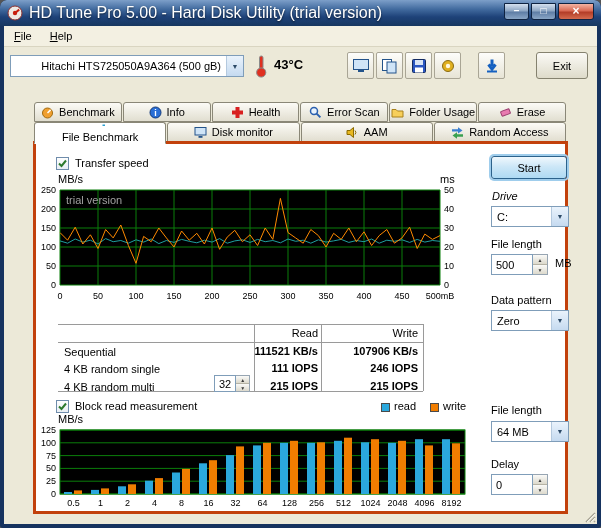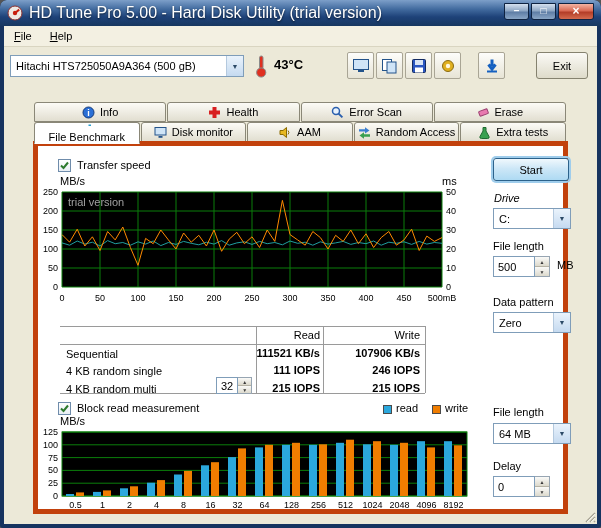--- a/index.html
+++ b/index.html
@@ -33,21 +33,21 @@
   .btn{border:1px solid #85826f;border-radius:3px;background:linear-gradient(#fbfaf6,#dedbca);
     display:flex;align-items:center;justify-content:center;cursor:default;}
   .temp{position:absolute;left:270px;top:9px;font-weight:bold;font-size:13px;}
   .tabs{position:absolute;display:flex;left:30px;width:533px;height:20px;}
   .tabs1{top:76px;}
   .tabs2{top:96px;}
   .tab{flex:1;display:flex;align-items:center;justify-content:center;gap:5px;margin-right:1px;
     border:1px solid #8a8777;border-radius:3px 3px 0 0;background:linear-gradient(#fcfbf6,#e1ded0);
     white-space:nowrap;cursor:default;}
   .tab.selected{background:#fff;border-bottom:1px solid #fff;height:22px;z-index:7;position:relative;flex-direction:column;}
-  .panel{position:absolute;left:29px;top:115px;width:535px;height:373px;background:#fff;border:5px solid #c2410c;z-index:5;}
+  .panel{position:absolute;left:29px;top:115px;width:535px;height:373px;background:#fff;border:3px solid #c2410c;z-index:5;}
   .abs{position:absolute;}
   .checkbox{position:absolute;width:13px;height:13px;background:linear-gradient(#fefefe,#e8eef4);
     border:1px solid #6f8cab;display:flex;align-items:center;justify-content:center;cursor:default;}
   .start{position:absolute;left:455px;top:12px;width:76px;height:23px;border:1px solid #2c628b;border-radius:3px;
     background:linear-gradient(#f0f8fd,#cde7f7 45%,#aedaf3);box-shadow:0 0 0 2px #9fcdec;
     display:flex;align-items:center;justify-content:center;cursor:default;}
   svg.chart{position:absolute;left:0;}
   #transfer-chart{top:42px;}
   #block-chart{top:282px;}
   .watermark{position:absolute;left:30px;top:50px;color:#a0a0a0;font-size:11px;}
@@ -84,21 +84,21 @@
   </div>
 
   <div class="body">
 
     <div class="menubar">
       <span class="menu-item">File</span>
       <span class="menu-item">Help</span>
     </div>
 
     <div class="toolbar">
-      <div class="combo abs" style="left:6px;top:7px;width:234px;height:22px;">
+      <div class="combo abs" style="left:6px;top:7px;width:234px;height:22px;text-align:right;">
         <span class="cv">Hitachi HTS725050A9A364 (500 gB)</span>
         <span class="carr">▼</span>
       </div>
       <svg class="abs" style="left:251px;top:6px;" width="13" height="25">
         <rect x="4.5" y="2" width="3.5" height="13" rx="1.7" fill="#e03020" stroke="#8a8a8a"></rect>
         <circle cx="6.2" cy="18.5" r="4.6" fill="#e03020" stroke="#8a8a8a"></circle>
       </svg>
       <span class="temp">43°C</span>
 
       <div class="tbtn" style="left:343px;">
@@ -133,38 +133,51 @@
         </svg>
       </div>
       <div class="btn abs" style="left:532px;top:4px;width:52px;height:27px;">
         <span>Exit</span>
       </div>
     </div>
 
     <div class="tabs tabs1">
       <div class="tab">
         <svg width="13" height="13">
+          <circle cx="6.5" cy="7" r="5" fill="#f0a030" stroke="#a06a10"></circle>
+          <line x1="6.5" y1="7" x2="9.6" y2="3.9" stroke="#ffffff" stroke-width="1.5"></line>
+        </svg>
+        <span>Benchmark</span>
+      </div>
+      <div class="tab">
+        <svg width="13" height="13">
           <circle cx="6.5" cy="6.5" r="5.5" fill="#2a6fd6" stroke="#153a78"></circle>
           <text x="6.5" y="9.6" text-anchor="middle" font-size="9" font-weight="bold" fill="#ffffff">i</text>
         </svg>
         <span>Info</span>
       </div>
       <div class="tab">
         <svg width="13" height="13">
           <rect x="4.5" y="1" width="4" height="11" fill="#d82020"></rect>
           <rect x="1" y="4.5" width="11" height="4" fill="#d82020"></rect>
         </svg>
         <span>Health</span>
       </div>
       <div class="tab">
         <svg width="13" height="13">
           <circle cx="5" cy="5" r="3.5" fill="#e8f2fc" stroke="#2a5fae" stroke-width="1.5"></circle>
           <line x1="7.6" y1="7.6" x2="11.4" y2="11.4" stroke="#2a5fae" stroke-width="2"></line>
         </svg>
         <span>Error Scan</span>
+      </div>
+      <div class="tab">
+        <svg width="13" height="13">
+          <path d="M1 3.5 h4 l1.5 1.5 H12 V11 H1 Z" fill="#f7cf5a" stroke="#a8801a"></path>
+        </svg>
+        <span>Folder Usage</span>
       </div>
       <div class="tab">
         <svg width="13" height="13">
           <rect x="2" y="4" width="9" height="5" rx="1" transform="rotate(-20 6.5 6.5)" fill="#e87ab0" stroke="#9a3f6f"></rect>
         </svg>
         <span>Erase</span>
       </div>
     </div>
 
     <div class="tabs tabs2">
@@ -189,26 +202,20 @@
           <path d="M9 4.5 Q10.8 6.5 9 8.5" stroke="#8a6a00" fill="none"></path>
         </svg>
         <span>AAM</span>
       </div>
       <div class="tab">
         <svg width="13" height="13">
           <path d="M1 3.2 h6 v-2 l4.5 3.2 -4.5 3.2 v-2 H1 z" fill="#3a7fd0"></path>
           <path d="M12 9.8 h-6 v-2 L1.5 11 6 14.2 v-2 h6 z" fill="#3aa050" transform="translate(0,-1.5)"></path>
         </svg>
         <span>Random Access</span>
-      </div>
-      <div class="tab">
-        <svg width="13" height="13">
-          <path d="M5 1.5 h3 v3.5 l3 5.5 a1.5 1.5 0 0 1 -1.4 2 H3.4 a1.5 1.5 0 0 1 -1.4 -2 l3 -5.5 z" fill="#3aa050" stroke="#1f6a30"></path>
-        </svg>
-        <span>Extra tests</span>
       </div>
     </div>
 
     <div class="panel">
 
       <div class="checkbox" style="left:20px;top:13px;">
         <svg width="11" height="11">
           <path d="M2 5.5 L4.5 8 L9 2.5" stroke="#2d7a2d" stroke-width="2" fill="none"></path>
         </svg>
       </div>

